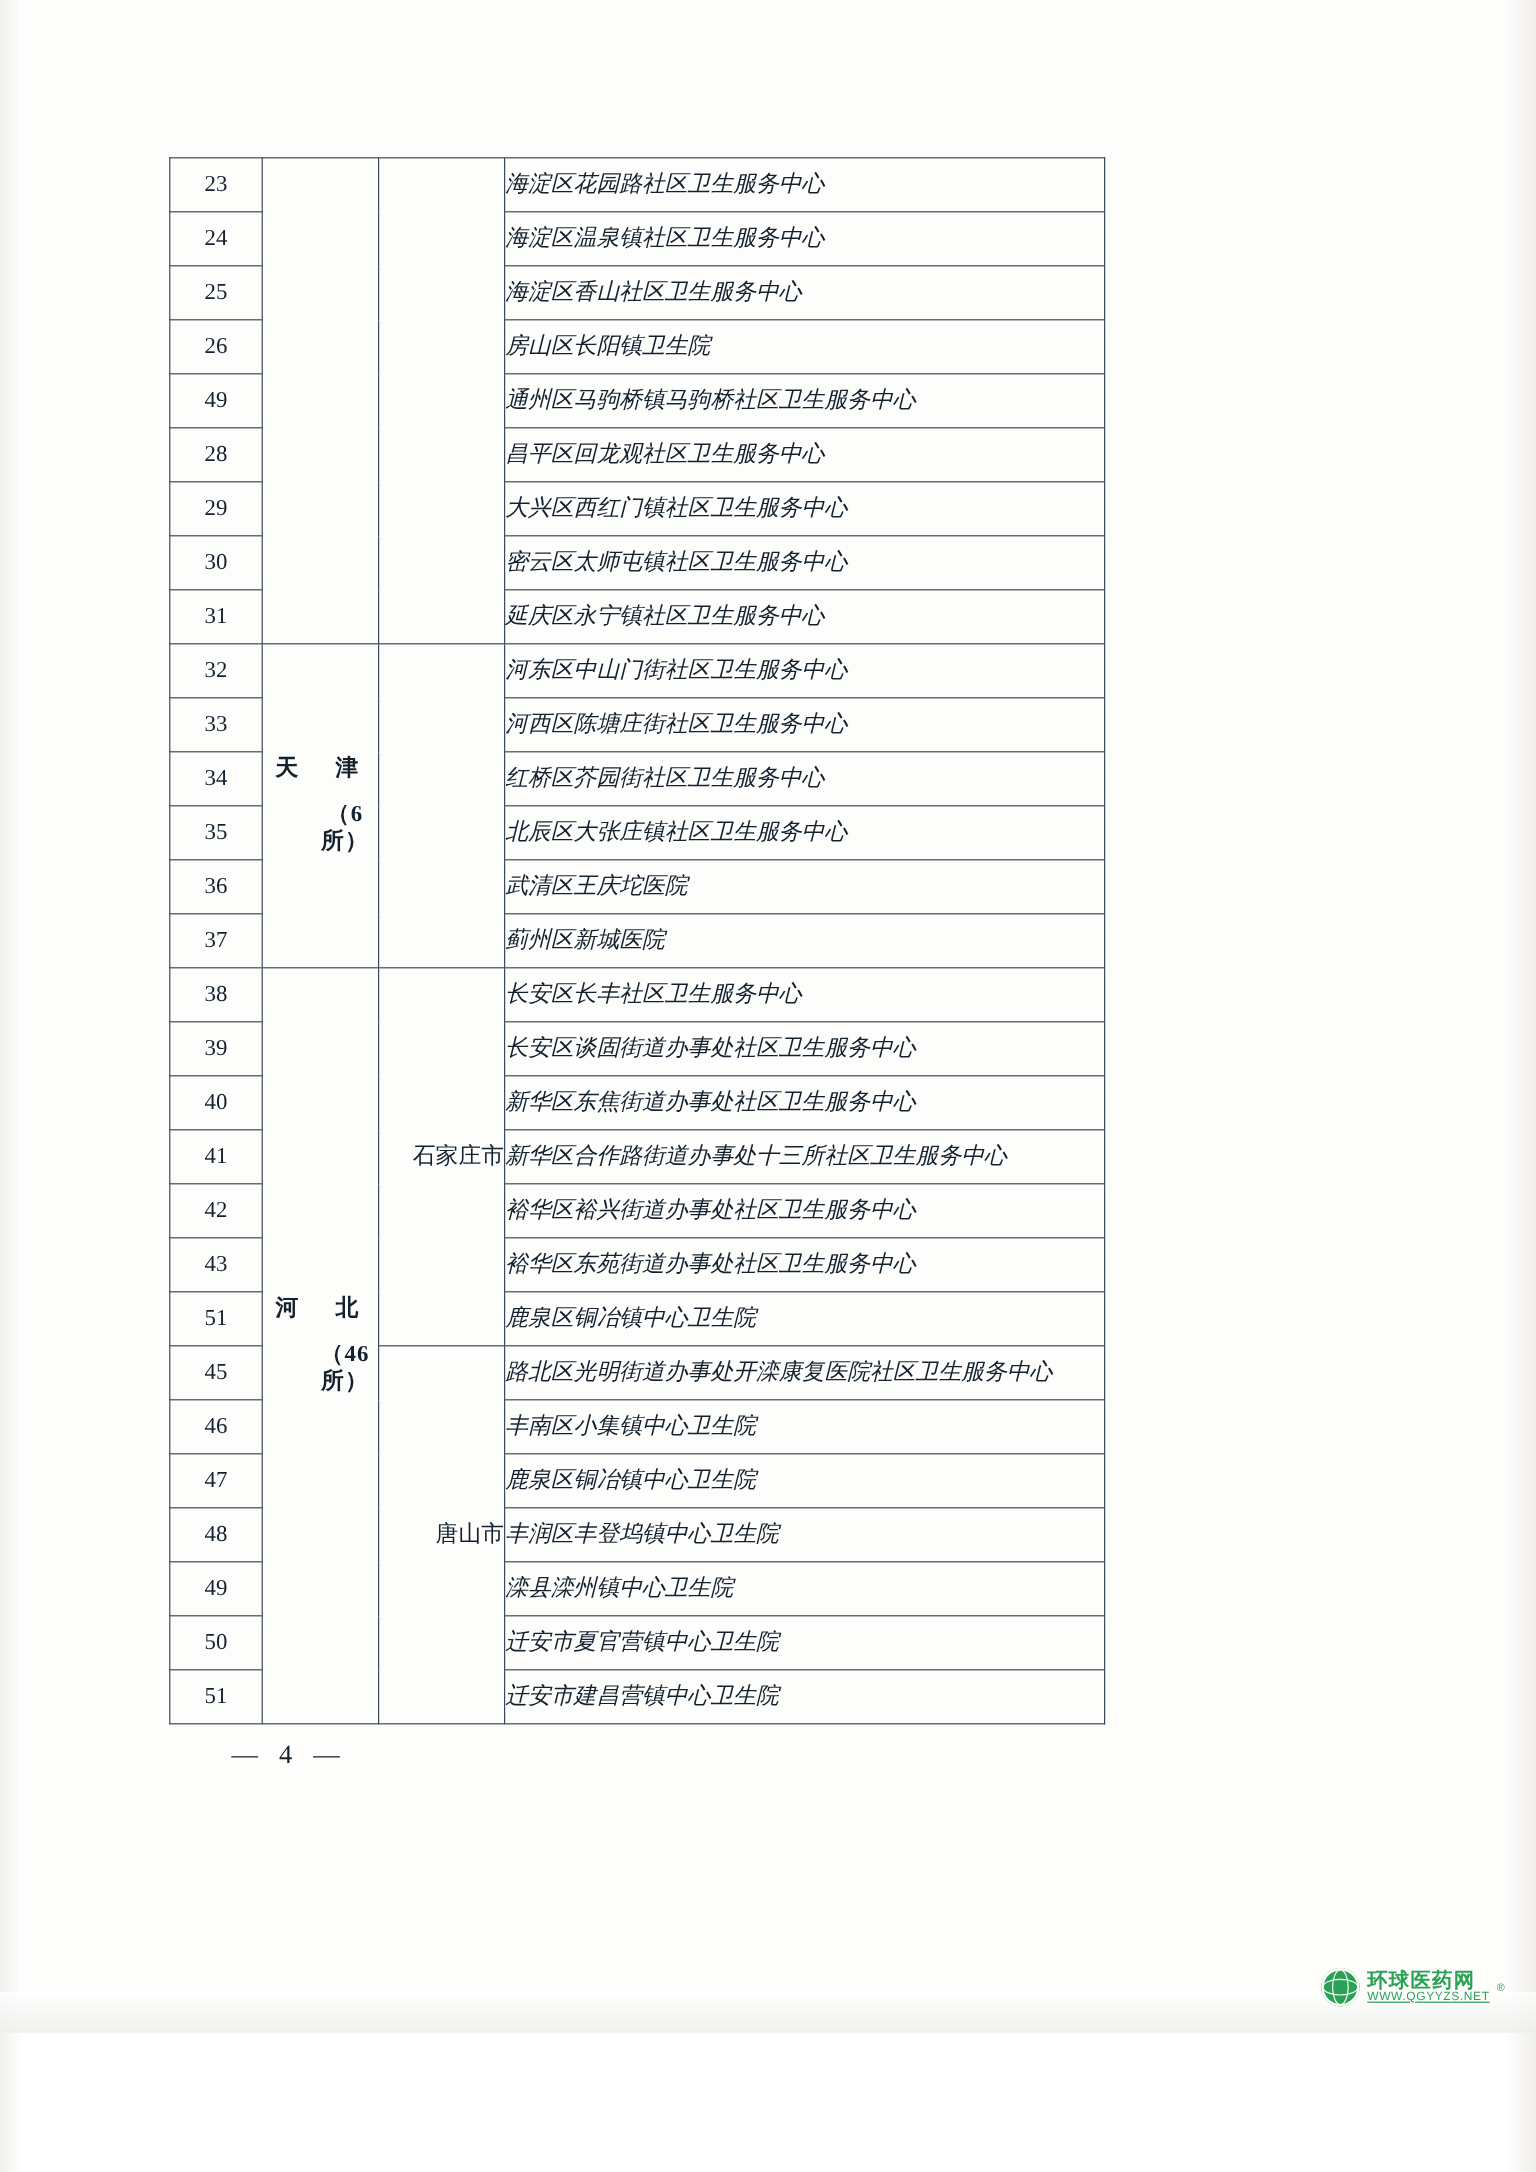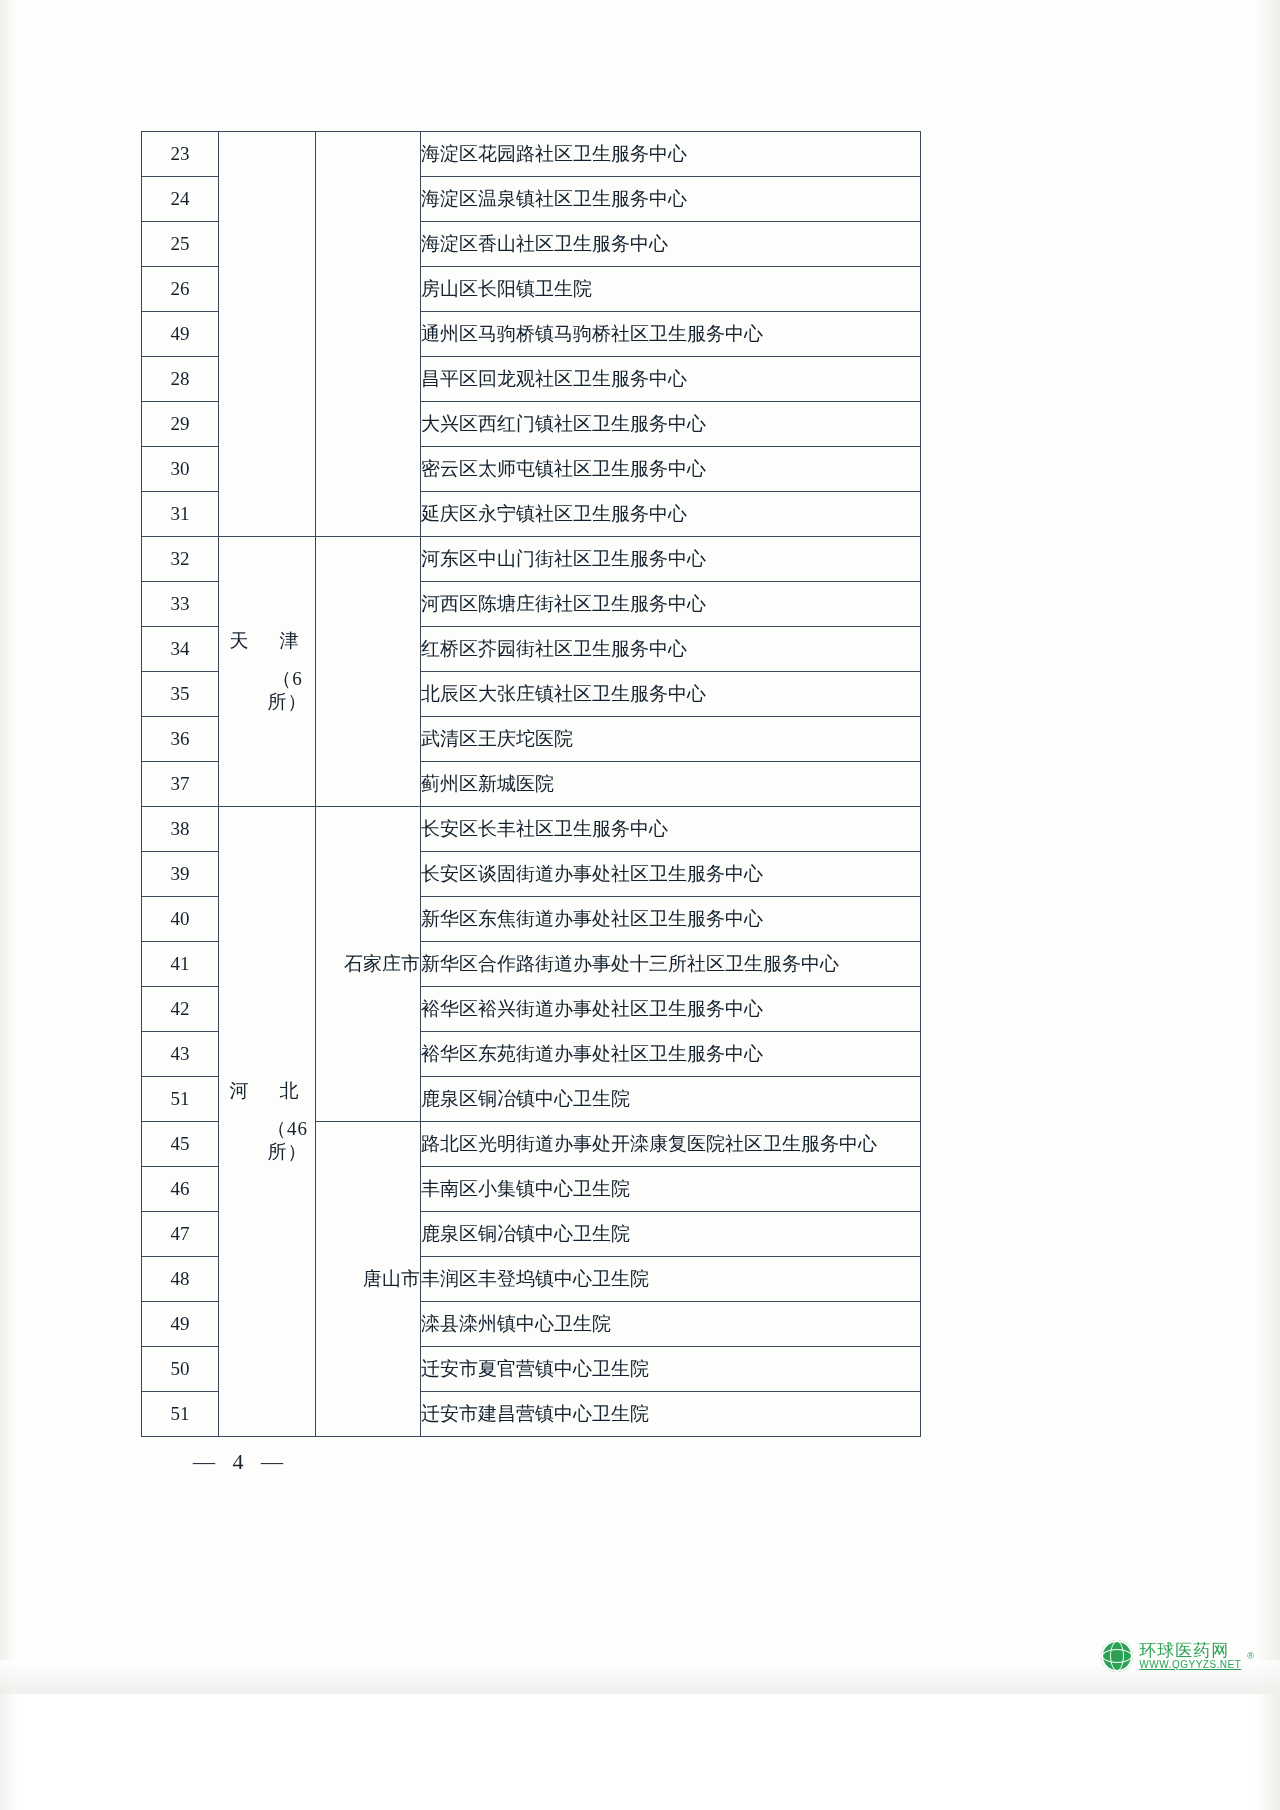--- a/index.html
+++ b/index.html
@@ -79,27 +79,29 @@
     width: 104px;
     text-align: right;
     font-size: 20px;
   }
   td.col-name {
     width: 499px;
     text-align: left;
     padding-left: 10px;
     font-size: 20px;
     white-space: nowrap;
+    font-style: italic;
   }
   .region-inner {
     display: flex;
     flex-direction: column;
     align-items: center;
     justify-content: center;
     gap: 14px;
+    font-weight: bold;
   }
   .region-inner .rname { letter-spacing: 6px; }
   .region-inner .rcount { letter-spacing: 1px; font-size: 19px; margin-left: 41px; }
 
   .page-number {
     position: absolute;
     left: 141px;
     top: 1449px;
     width: 200px;
     text-align: center;
@@ -134,21 +136,21 @@
   .wm-globe::after { left: 1px; top: 9px; width: 28px; height: 12px; }
   .wm-text {
     display: flex;
     flex-direction: column;
     line-height: 1.05;
   }
   .wm-main {
     font-family: "Liberation Sans", sans-serif;
     font-size: 17px;
     color: #1f9d4d;
-    font-weight: normal;
+    font-weight: bold;
     letter-spacing: 1px;
   }
   .wm-sub {
     font-family: "Liberation Sans", sans-serif;
     font-size: 10px;
     color: #1f9d4d;
     letter-spacing: .5px;
     text-decoration: underline;
   }
   .wm-reg {

